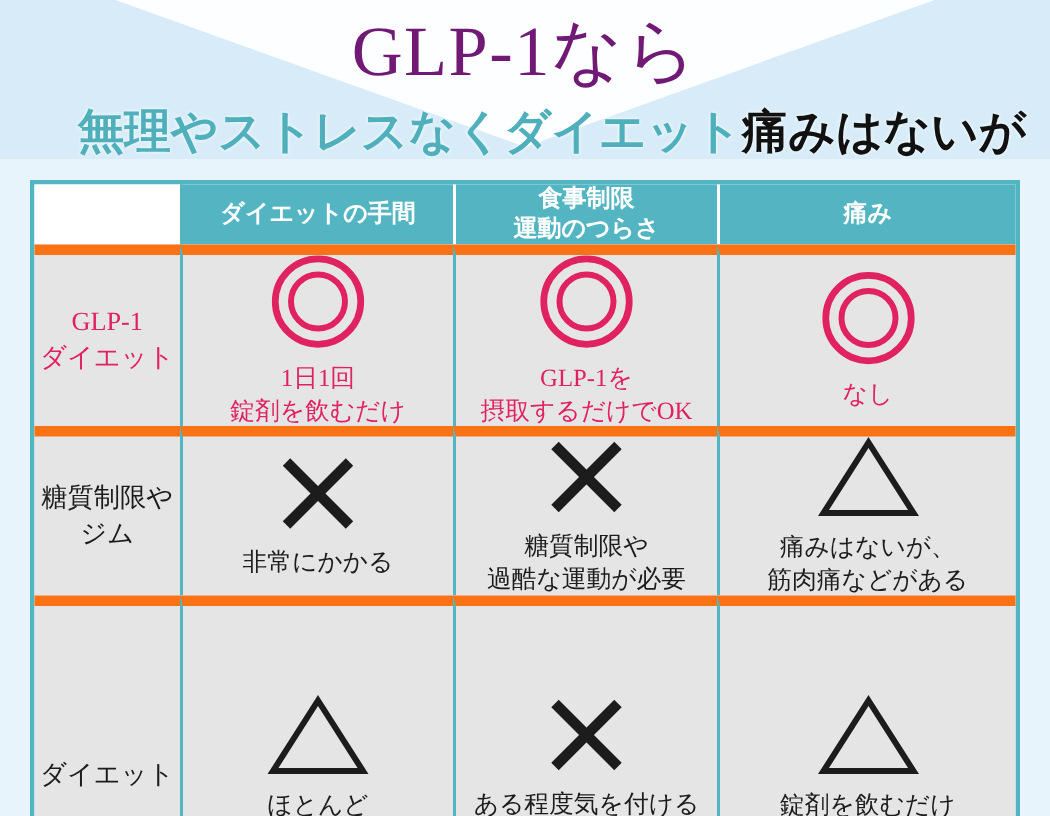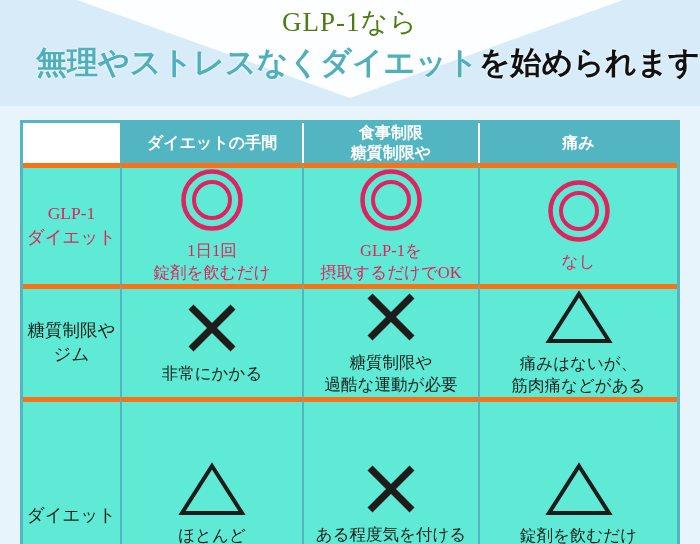--- a/index.html
+++ b/index.html
@@ -23,21 +23,21 @@
     background: #fdfeff;
     clip-path: polygon(11% 0, 89% 0, 50% 96%);
   }
 
   
   .title-wrap {
     position: absolute; left: 0; top: 6px; width: 700px;
     text-align: center; z-index: 3;
   }
   .title-line1 {
-    font-size: 27px; color: #4d7c0f; letter-spacing: 1px; line-height: 1.25;
+    font-size: 47px; color: #701a75; letter-spacing: 1px; line-height: 1.25;
   }
   .title-line2 {
     font-size: 31px; color: #111; letter-spacing: 0px; line-height: 1.2;
     margin-top: 4px; font-weight: bold; white-space: nowrap;
     text-shadow: 0 0 3px rgba(255,255,255,.9);
   }
   .title-line2 .hl { color: #4fb0bc; margin-left: 36px; }
 
   
   .ctable {
@@ -45,23 +45,23 @@
     width: 660px; height: 512px;
     box-sizing: border-box;
     border: 3px solid #53b5c1;
     background: #fff;
     display: grid;
     grid-template-columns: 97px 182px 176px 1fr;
     grid-template-rows: 40px 121px 113px 1fr;
     z-index: 2;
   }
   .cell {
-    background: #5eead4;
+    background: #e5e5e5;
     border-left: 2px solid #53b5c1;
-    border-top: 5px solid #f97316;
+    border-top: 7px solid #f97316;
     display: flex; flex-direction: column;
     align-items: center; justify-content: center;
     box-sizing: border-box;
     text-align: center;
   }
   .cell.fc { border-left: none; }
   .cell.fr { border-top: none; }
 
   .chead {
     background: #53b5c1;
@@ -88,29 +88,29 @@
   .cell-text.crimson { color: #e02360; }
 </style>
 </head>
 <body>
 
 <div class="top-band"></div>
 <div class="top-white-v"></div>
 
 <div class="title-wrap">
   <div class="title-line1">GLP-1なら</div>
-  <div class="title-line2"><span class="hl">無理やストレスなくダイエット</span><span>を始められます</span></div>
+  <div class="title-line2"><span class="hl">無理やストレスなくダイエット</span><span>痛みはないが</span></div>
 </div>
 
 <div class="ctable">
 
   <div class="cell fc fr corner"></div>
   <div class="cell fr chead no-sep">ダイエットの手間</div>
   <div class="cell fr chead">食事制限
-糖質制限や</div>
+運動のつらさ</div>
   <div class="cell fr chead">痛み</div>
 
   <div class="cell fc rowhead crimson">GLP-1
 ダイエット</div>
   <div class="cell">
     <span class="mark-box">
         <svg width="64" height="64" viewBox="0 0 64 64">
           <circle cx="32" cy="32" r="28.5" fill="none" stroke="#e02360" stroke-width="4.5"></circle>
           <circle cx="32" cy="32" r="18" fill="none" stroke="#e02360" stroke-width="4"></circle>
         </svg>

